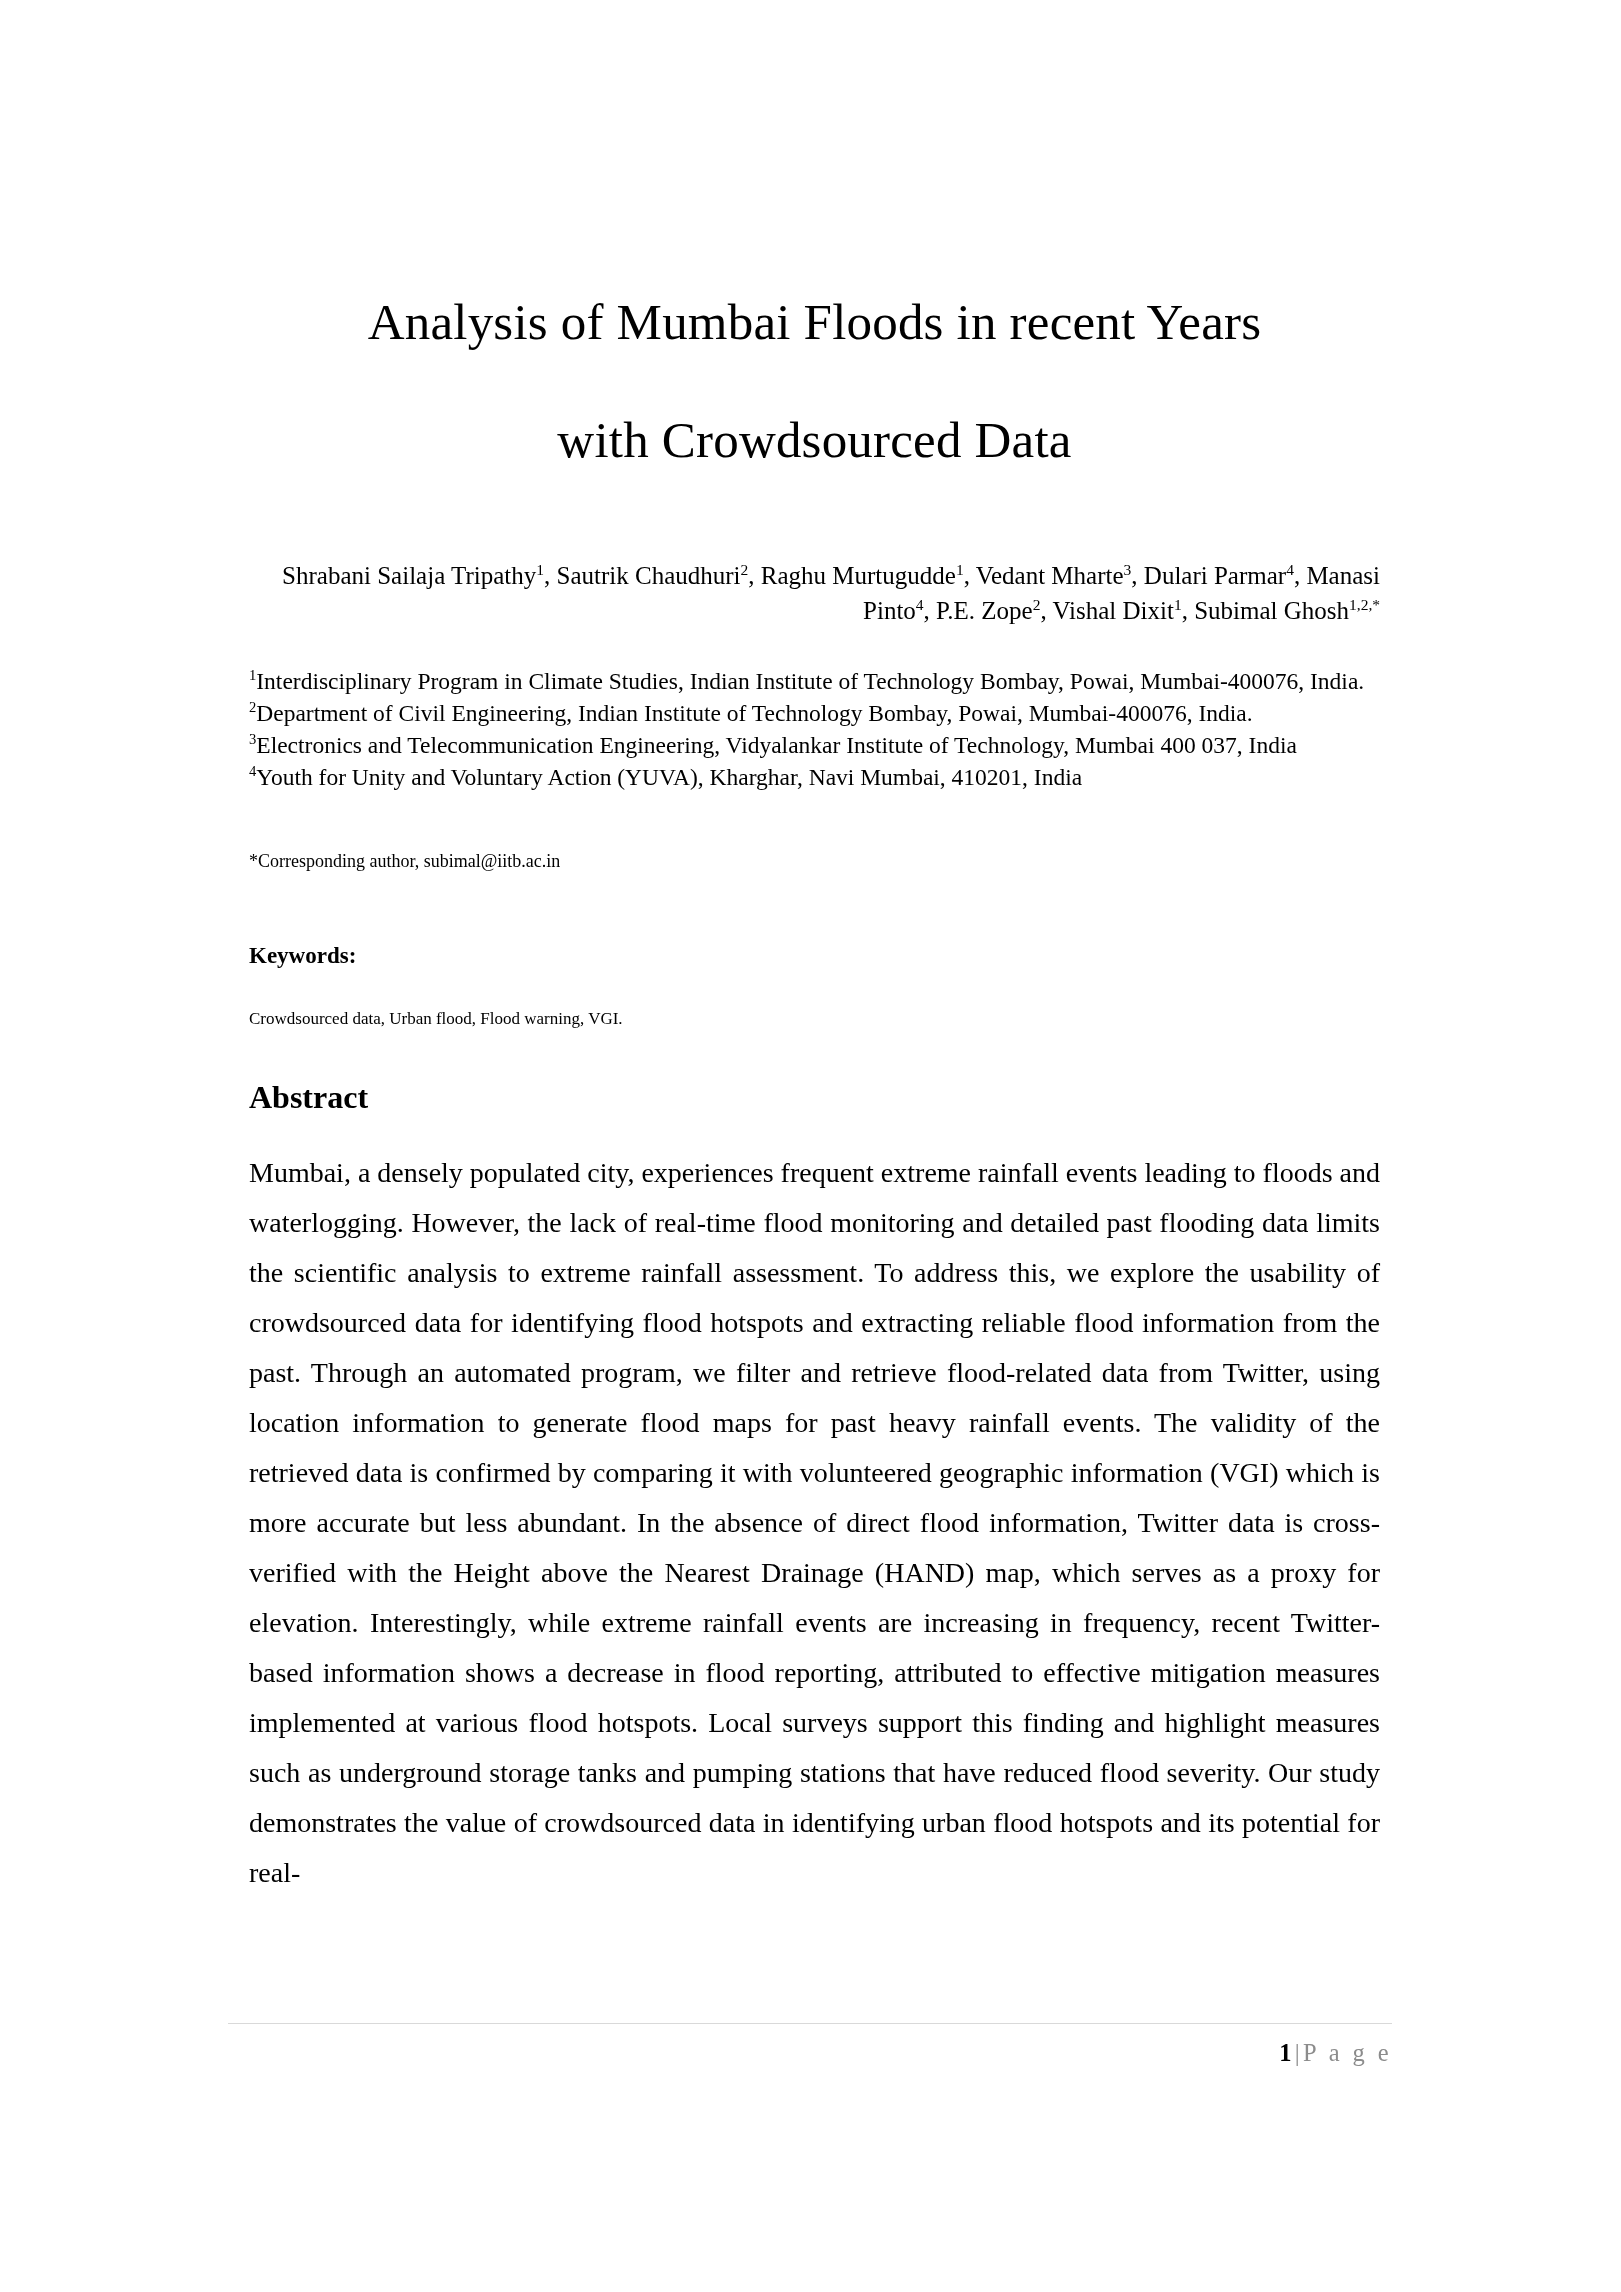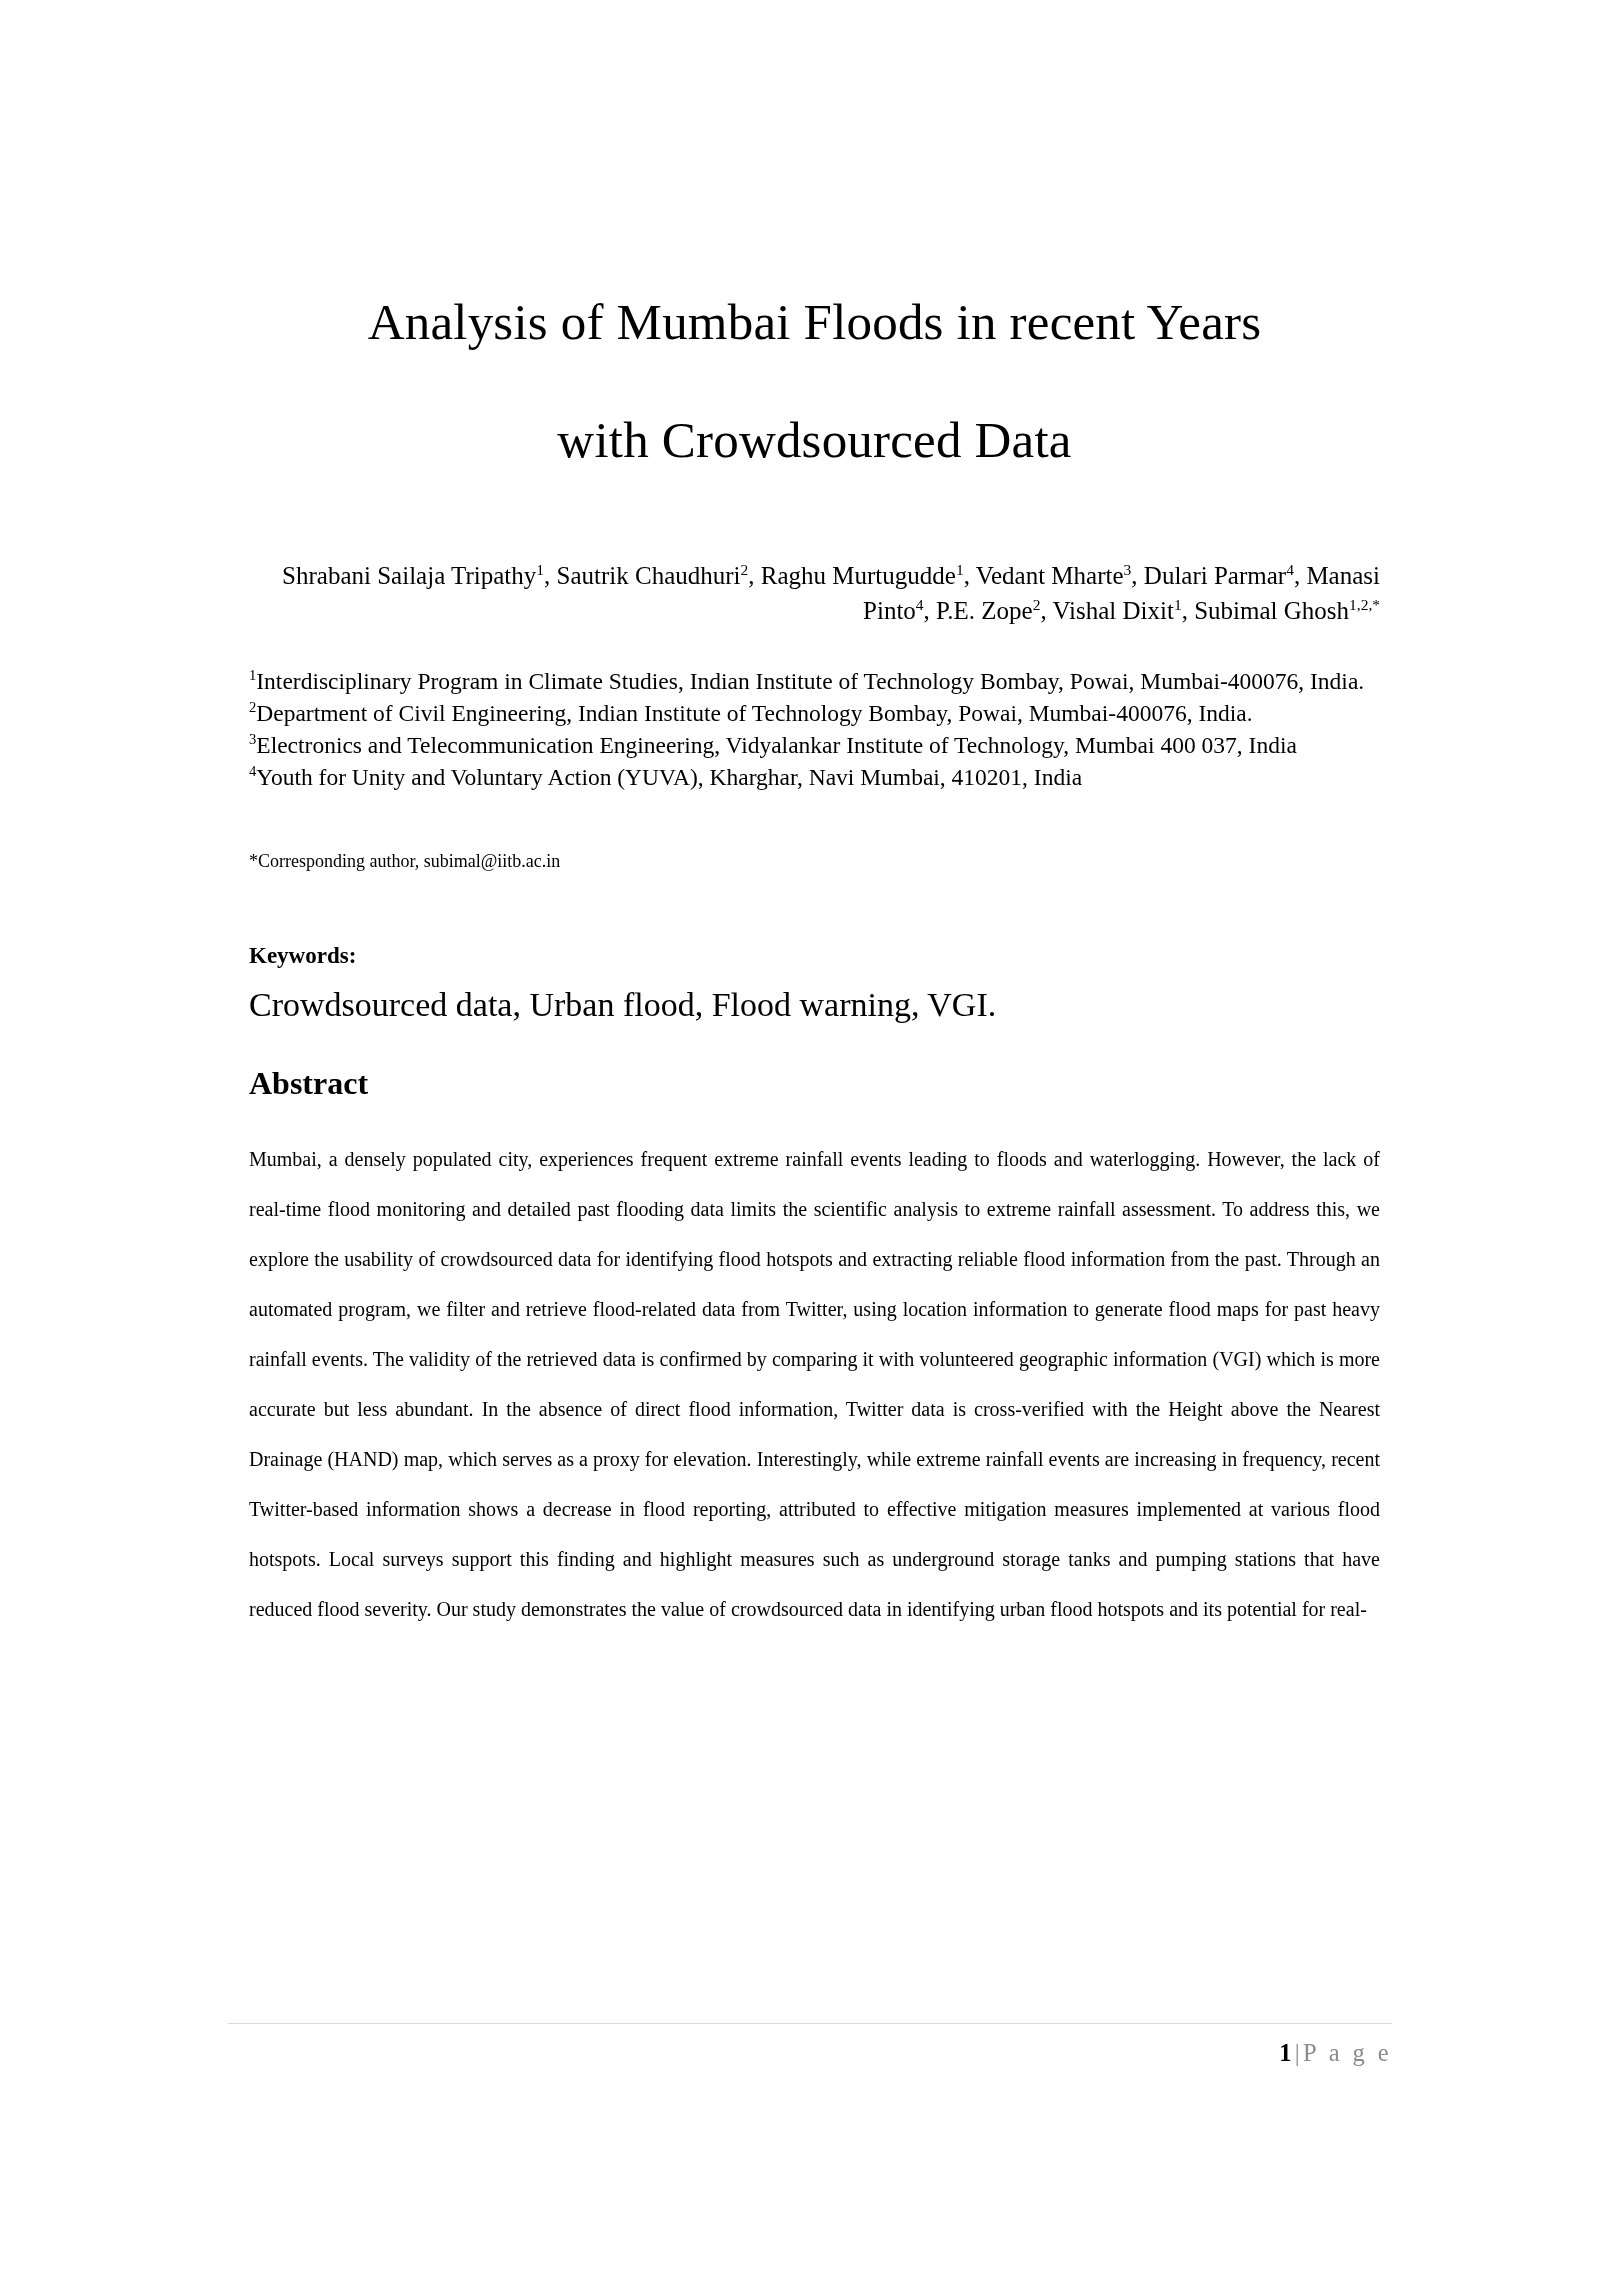--- a/index.html
+++ b/index.html
@@ -75,35 +75,35 @@
   }
 
   
   .keywords-heading {
     margin-top: 61px;
     font-size: 23px;
     line-height: 33px;
     font-weight: bold;
   }
   .keywords-body {
-    margin-top: 16px;
-    font-size: 34px;
+    margin-top: 30px;
+    font-size: 17px;
     line-height: 33px;
   }
 
   
   .abstract-heading {
     margin-top: 39px;
     font-size: 32px;
     line-height: 47px;
     font-weight: bold;
   }
   .abstract-body {
     margin-top: 26.5px;
-    font-size: 20px;
+    font-size: 28px;
     line-height: 50px;
     text-align: justify;
     text-justify: inter-word;
     hyphens: none;
   }
 
   
   .footer {
     position: absolute;
     left: 228px;

